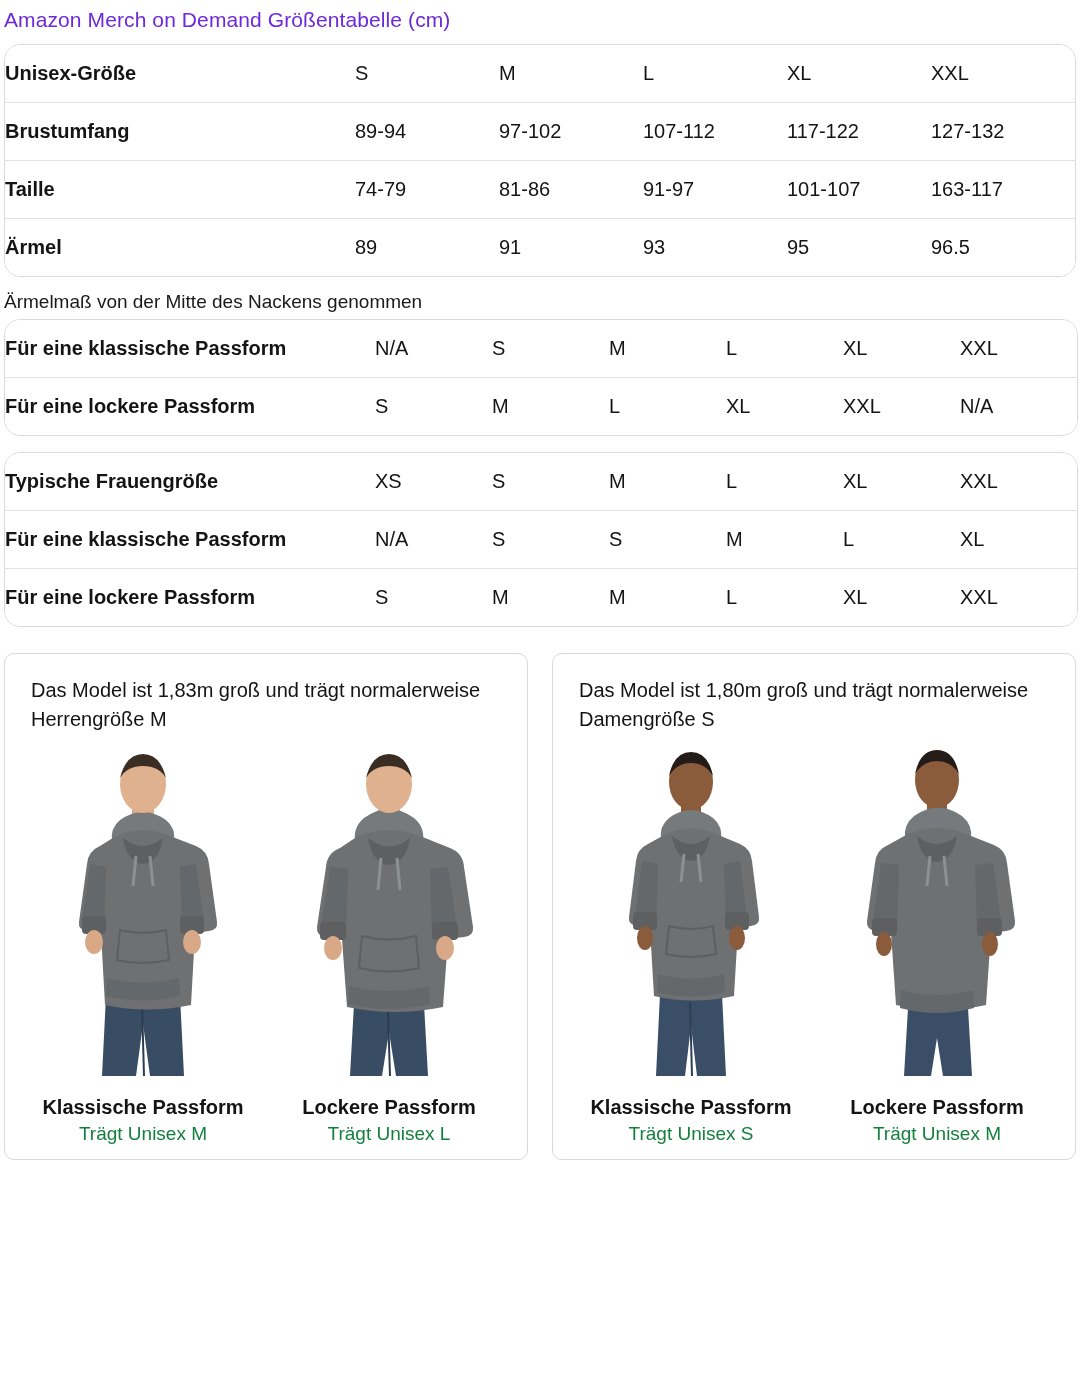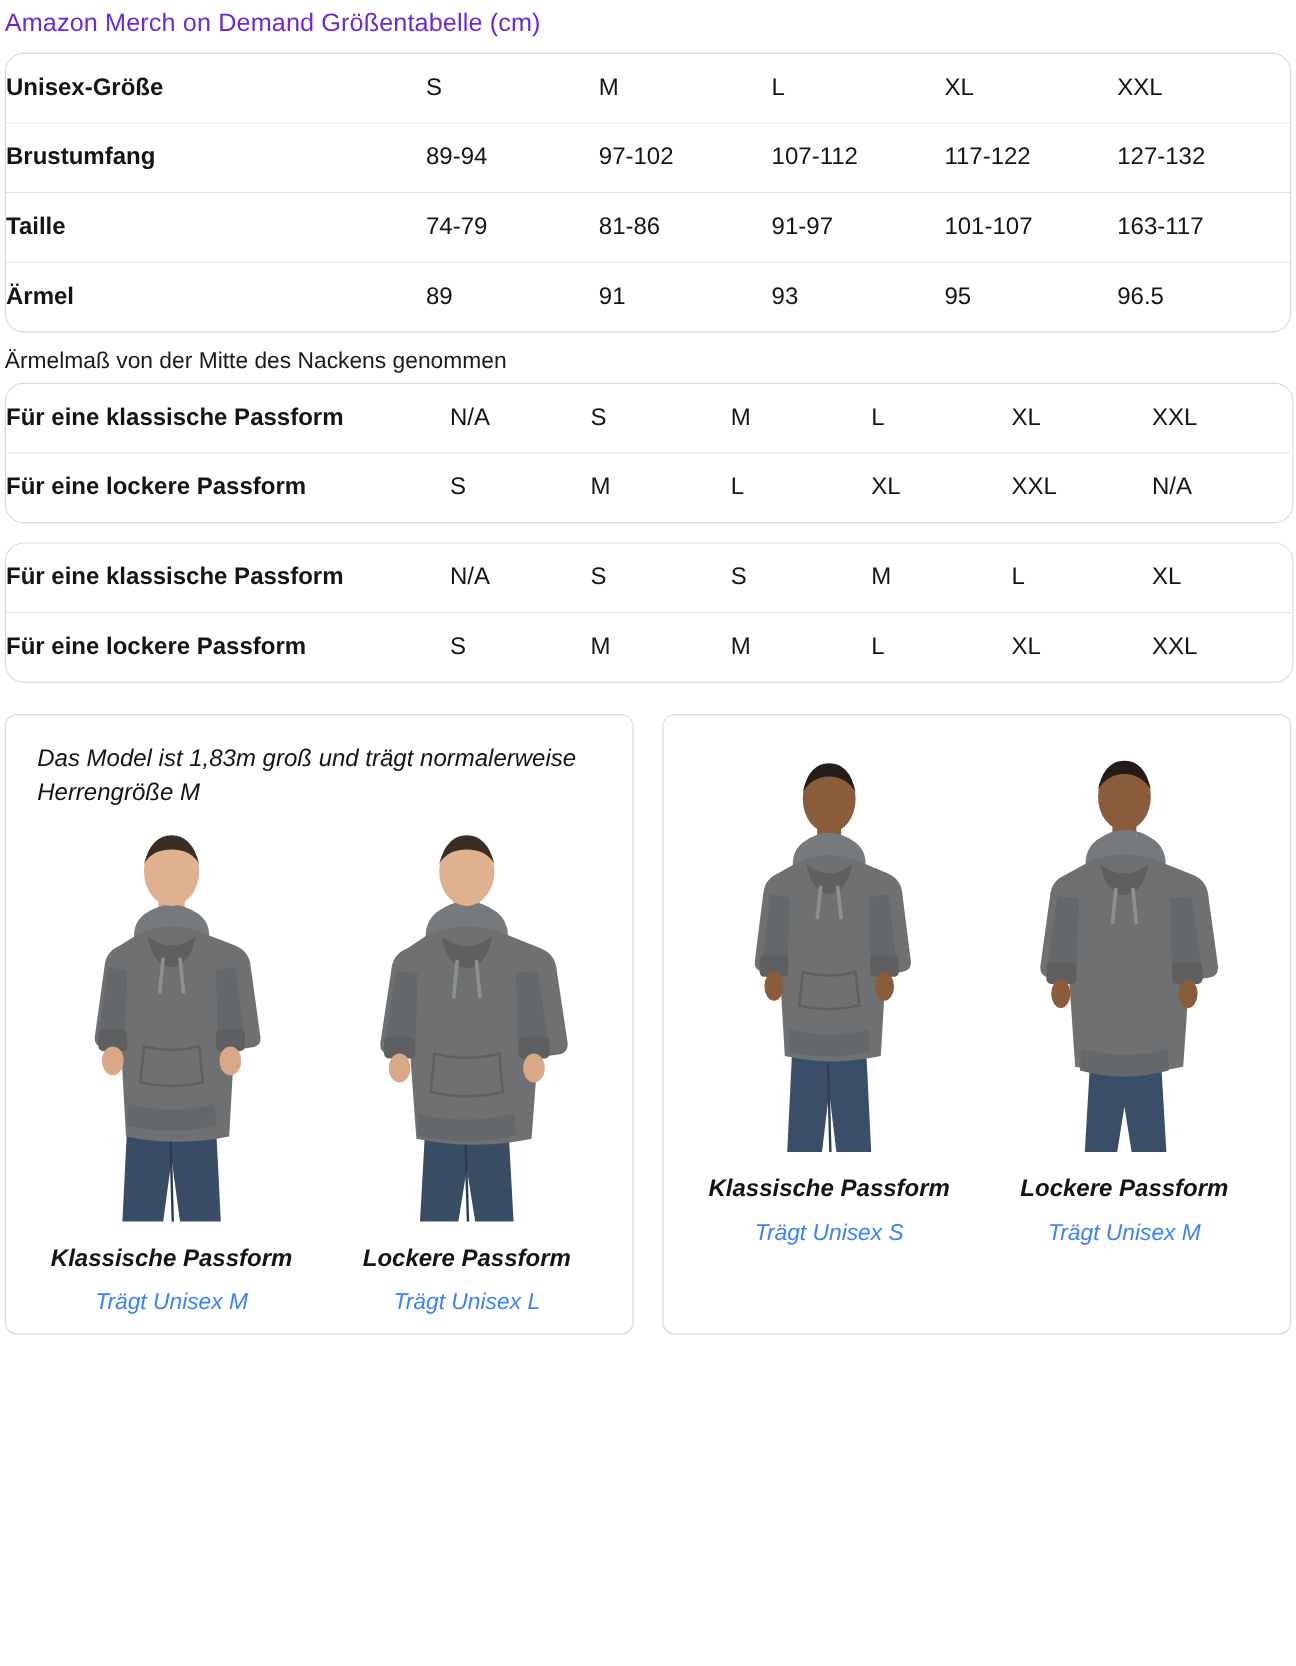--- a/index.html
+++ b/index.html
@@ -75,21 +75,20 @@
 
   .gap-sm { height: 16px; }
 
   
   .cards {
     display: flex;
     gap: 24px;
     margin: 26px 0 0 4px;
     width: 1072px;
     box-sizing: border-box;
-    font-style: italic;
   }
   .card {
     flex: 1 1 0;
     border: 1px solid #d9d9d9;
     border-radius: 10px;
     padding: 22px 18px 14px 18px;
     box-sizing: border-box;
     background: #fff;
   }
   .card-title {
@@ -115,22 +114,22 @@
     overflow: hidden;
   }
   .cap-main {
     font-size: 20px;
     font-weight: bold;
     color: #141414;
     margin-top: 10px;
   }
   .cap-sub {
     font-size: 19px;
-    color: #3b82f6;
-    margin-top: 14px;
+    color: #15803d;
+    margin-top: 4px;
   }
 
   
   svg.model { display: block; margin: 0 auto; }
 </style>
 </head>
 <body>
 
 <div class="page">
 
@@ -222,20 +221,29 @@
     <colgroup>
         <col class="c0">
         <col class="cx">
         <col class="cx">
         <col class="cx">
         <col class="cx">
         <col class="cx">
         <col class="cx">
       </colgroup>
     <tbody>
+      <tr>
+        <td class="rowhead">Typische Frauengröße</td>
+        <td>XS</td>
+        <td>S</td>
+        <td>M</td>
+        <td>L</td>
+        <td>XL</td>
+        <td>XXL</td>
+      </tr>
       <tr>
         <td class="rowhead">Für eine klassische Passform</td>
         <td>N/A</td>
         <td>S</td>
         <td>S</td>
         <td>M</td>
         <td>L</td>
         <td>XL</td>
       </tr>
       <tr>
@@ -319,20 +327,21 @@
             </svg>
           </div>
           <div class="cap-main">Lockere Passform</div>
           <div class="cap-sub">Trägt Unisex L</div>
         </div>
 
       </div>
     </div>
 
     <div class="card">
+      <div class="card-title">Das Model ist 1,80m groß und trägt normalerweise Damengröße S</div>
       <div class="figs">
 
         <div class="fig">
           <div class="fig-img">
             <svg class="model" width="230" height="340" viewBox="0 0 230 340" aria-hidden="true">
               <path d="M84 248 L146 248 L150 330 L121 330 L115 280 L109 330 L80 330 Z" fill="#3a4f67"></path>
               <path d="M114 256 L116 330" stroke="#2d3f53" stroke-width="2"></path>
               <path d="M105 56 h20 v22 h-20 z" fill="#8a5c3c"></path>
               <path d="M93 72 q22 -16 44 0 q10 8 8 22 q-26 -14 -60 0 q-2 -14 8 -22 z" fill="#777a7c"></path>
               <path d="M90 88 q25 -11 50 0 l24 10 q11 5 12 17 l7 56 q1 8 -8 9 l-13 2 l-4 68 q-41 9 -80 0 l-4 -68 l-13 -2 q-9 -1 -8 -9 l7 -56 q1 -12 12 -17 z" fill="#6e7072"></path>

